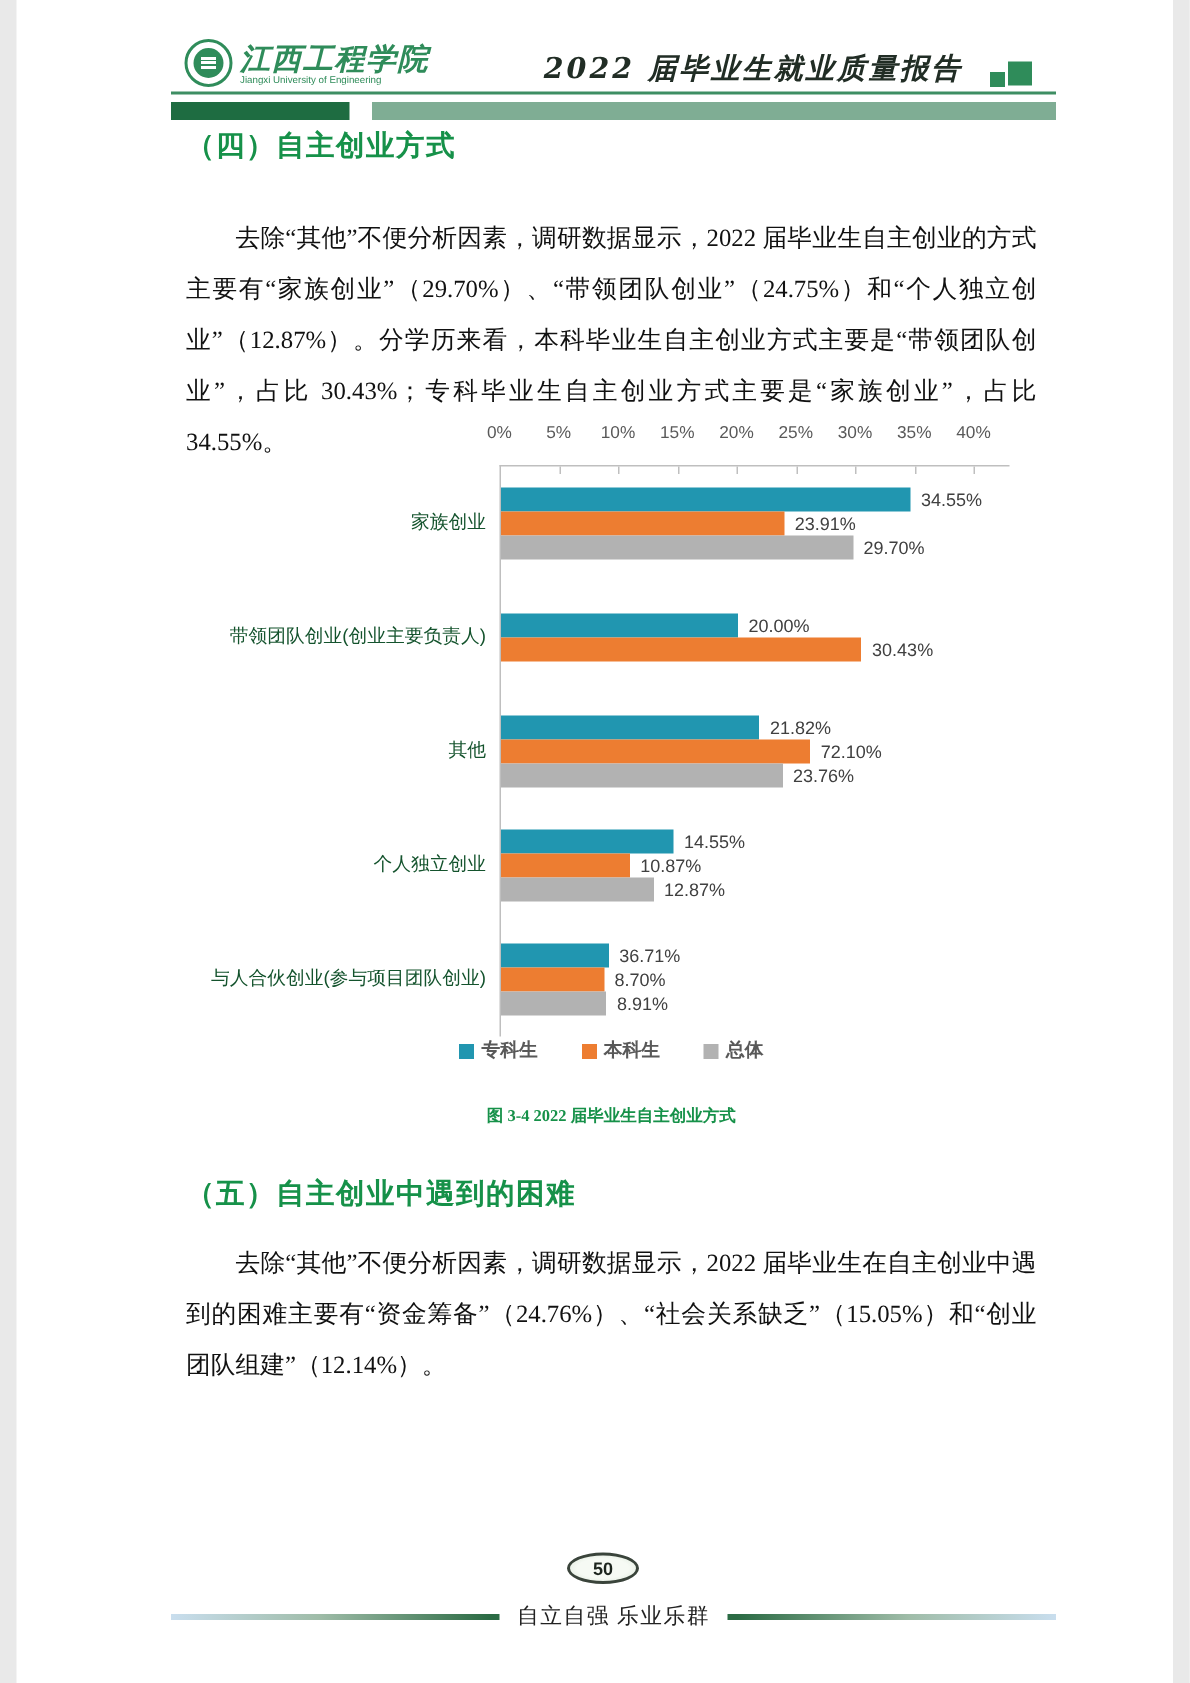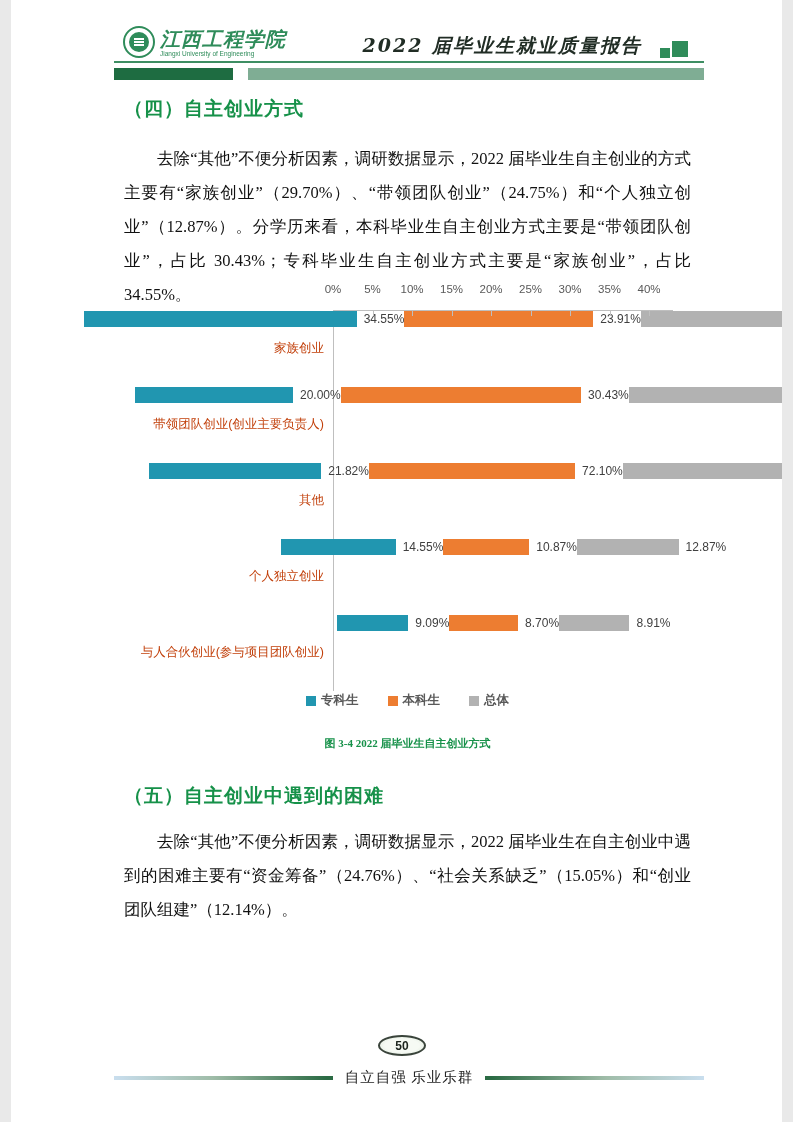--- a/index.html
+++ b/index.html
@@ -24,38 +24,38 @@
              color:#212D25; letter-spacing:2px; font-style:italic;
              font-family:"DejaVu Serif","Liberation Serif",serif;text-align:right; }
   .sq-small { position:absolute; left:649px; top:48px; width:10px; height:10px; background:#2F8C5A; }
   .sq-large { position:absolute; left:661px; top:41px; width:16px; height:16px; background:#2F8C5A; }
   .thin-rule { position:absolute; left:103px; top:61px; width:590px; height:2px; background:#3E8E63; }
   .bar-dark  { position:absolute; left:103px; top:68px; width:119px; height:12px; background:#1E6C41; }
   .bar-light { position:absolute; left:237px; top:68px; width:456px; height:12px; background:#7FAD94; }
   
   .h-green { position:absolute; left:113px; font-size:19px; font-weight:bold; color:#169149;
              font-family:"Liberation Sans","DejaVu Sans",sans-serif; letter-spacing:1px; }
-  #heading4 { top:96px; }
+  #heading4 { top:84px; }
   #heading5 { top:783px; }
   .para { position:absolute; left:113px; width:567px; font-size:16.5px; line-height:34px;
           text-align:justify; text-indent:2em; color:#111; }
   #para4 { top:142px; }
   #para5 { top:825px; }
   
   .chart { position:absolute; left:113px; top:283px; width:567px; height:450px;
            font-family:"Liberation Sans","DejaVu Sans",sans-serif; }
   .axis-row { position:absolute; top:0; left:0; right:0; height:16px; }
   .ax-lab { position:absolute; transform:translateX(-50%); font-size:11.5px; color:#595959; white-space:nowrap; }
   .chart-body { position:absolute; top:27px; left:0; display:flex; }
   .cat-col { width:209px; }
   .cat-label { height:76px; display:flex; align-items:center; justify-content:flex-end;
-               padding-right:9px; font-size:12.5px; color:#c2410c; text-align:right; }
+               padding-right:9px; font-size:12.5px; color:#14532d; text-align:right; }
   .plot-col { position:relative; width:340px; border-left:1px solid #BFBFBF; border-top:1px solid #BFBFBF; }
   .plot-tick { position:absolute; top:0; width:1px; height:5px; background:#BFBFBF; }
-  .bar-group { height:76px; display:flex; justify-content:center; }
+  .bar-group { height:76px; display:flex; flex-direction:column; justify-content:center; }
   .bar-line { display:flex; align-items:center; height:16px; }
   .bar { height:16px; flex:none; }
   .bar-val { margin-left:7px; font-size:12px; color:#404040; white-space:nowrap; }
   .legend { position:absolute; top:409px; left:0; width:100%; display:flex;
             justify-content:center; gap:29px;font-weight:bold; }
   .legend-item { display:flex; align-items:center; gap:5px; font-size:12.5px; color:#595959; }
   .legend-marker { width:10px; height:10px; flex:none; }
   .fig-caption { position:absolute; left:113px; top:736px; width:567px; text-align:center;
             font-size:11px; font-weight:bold; color:#169149; }
   
@@ -142,24 +142,20 @@
           </div>
           <div class="bar-group">
             <div class="bar-line">
               <div class="bar" style="width: 158px; background: rgb(33, 150, 176);"></div>
               <span class="bar-val">20.00%</span>
             </div>
             <div class="bar-line">
               <div class="bar" style="width: 240.397px; background: rgb(237, 125, 49);"></div>
               <span class="bar-val">30.43%</span>
             </div>
-            <div class="bar-line">
-              <div class="bar" style="width: 195.525px; background: rgb(178, 178, 178);"></div>
-              <span class="bar-val">24.75%</span>
-            </div>
           </div>
           <div class="bar-group">
             <div class="bar-line">
               <div class="bar" style="width: 172.378px; background: rgb(33, 150, 176);"></div>
               <span class="bar-val">21.82%</span>
             </div>
             <div class="bar-line">
               <div class="bar" style="width: 206.111px; background: rgb(237, 125, 49);"></div>
               <span class="bar-val">72.10%</span>
             </div>
@@ -178,21 +174,21 @@
               <span class="bar-val">10.87%</span>
             </div>
             <div class="bar-line">
               <div class="bar" style="width: 101.673px; background: rgb(178, 178, 178);"></div>
               <span class="bar-val">12.87%</span>
             </div>
           </div>
           <div class="bar-group">
             <div class="bar-line">
               <div class="bar" style="width: 71.811px; background: rgb(33, 150, 176);"></div>
-              <span class="bar-val">9.09%</span>
+              <span class="bar-val">36.71%</span>
             </div>
             <div class="bar-line">
               <div class="bar" style="width: 68.73px; background: rgb(237, 125, 49);"></div>
               <span class="bar-val">8.70%</span>
             </div>
             <div class="bar-line">
               <div class="bar" style="width: 70.389px; background: rgb(178, 178, 178);"></div>
               <span class="bar-val">8.91%</span>
             </div>
           </div>

